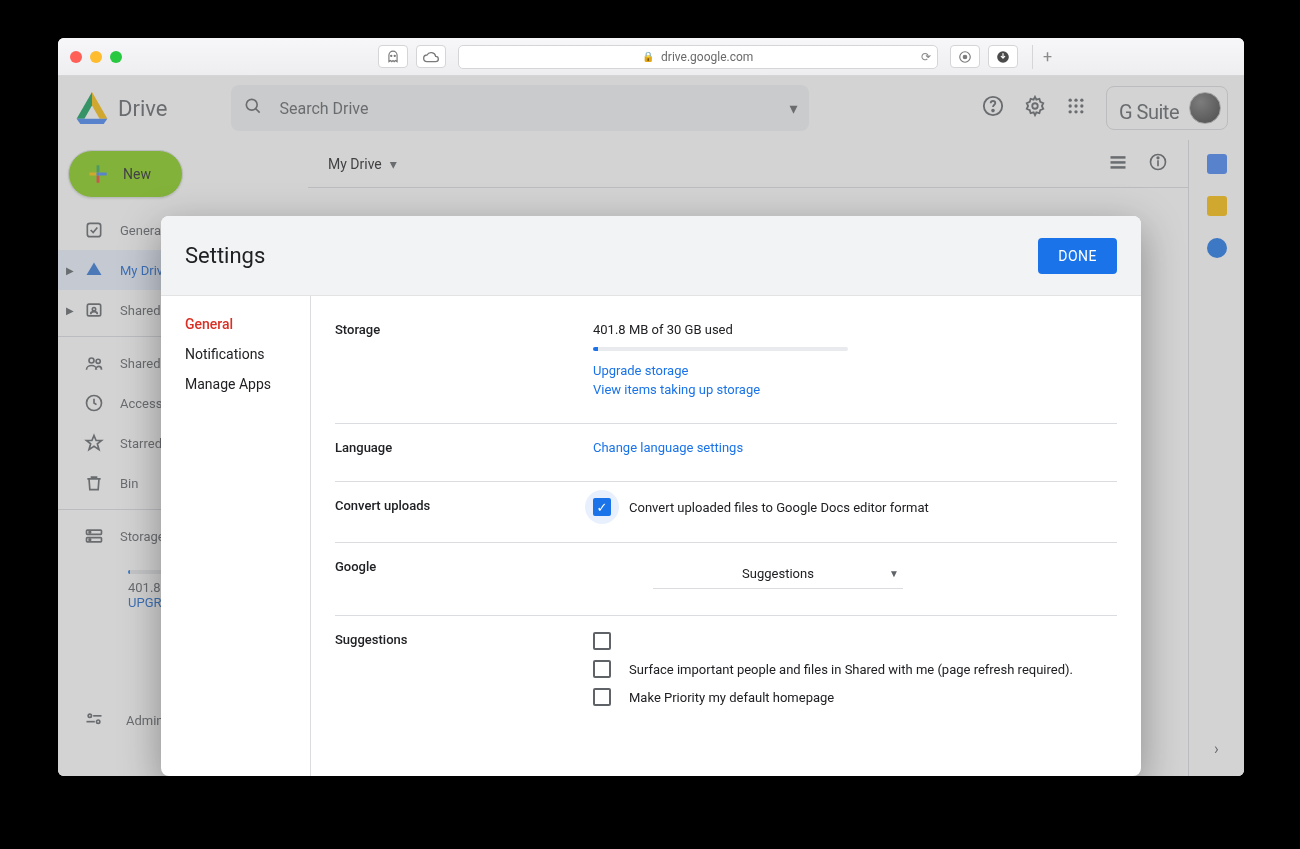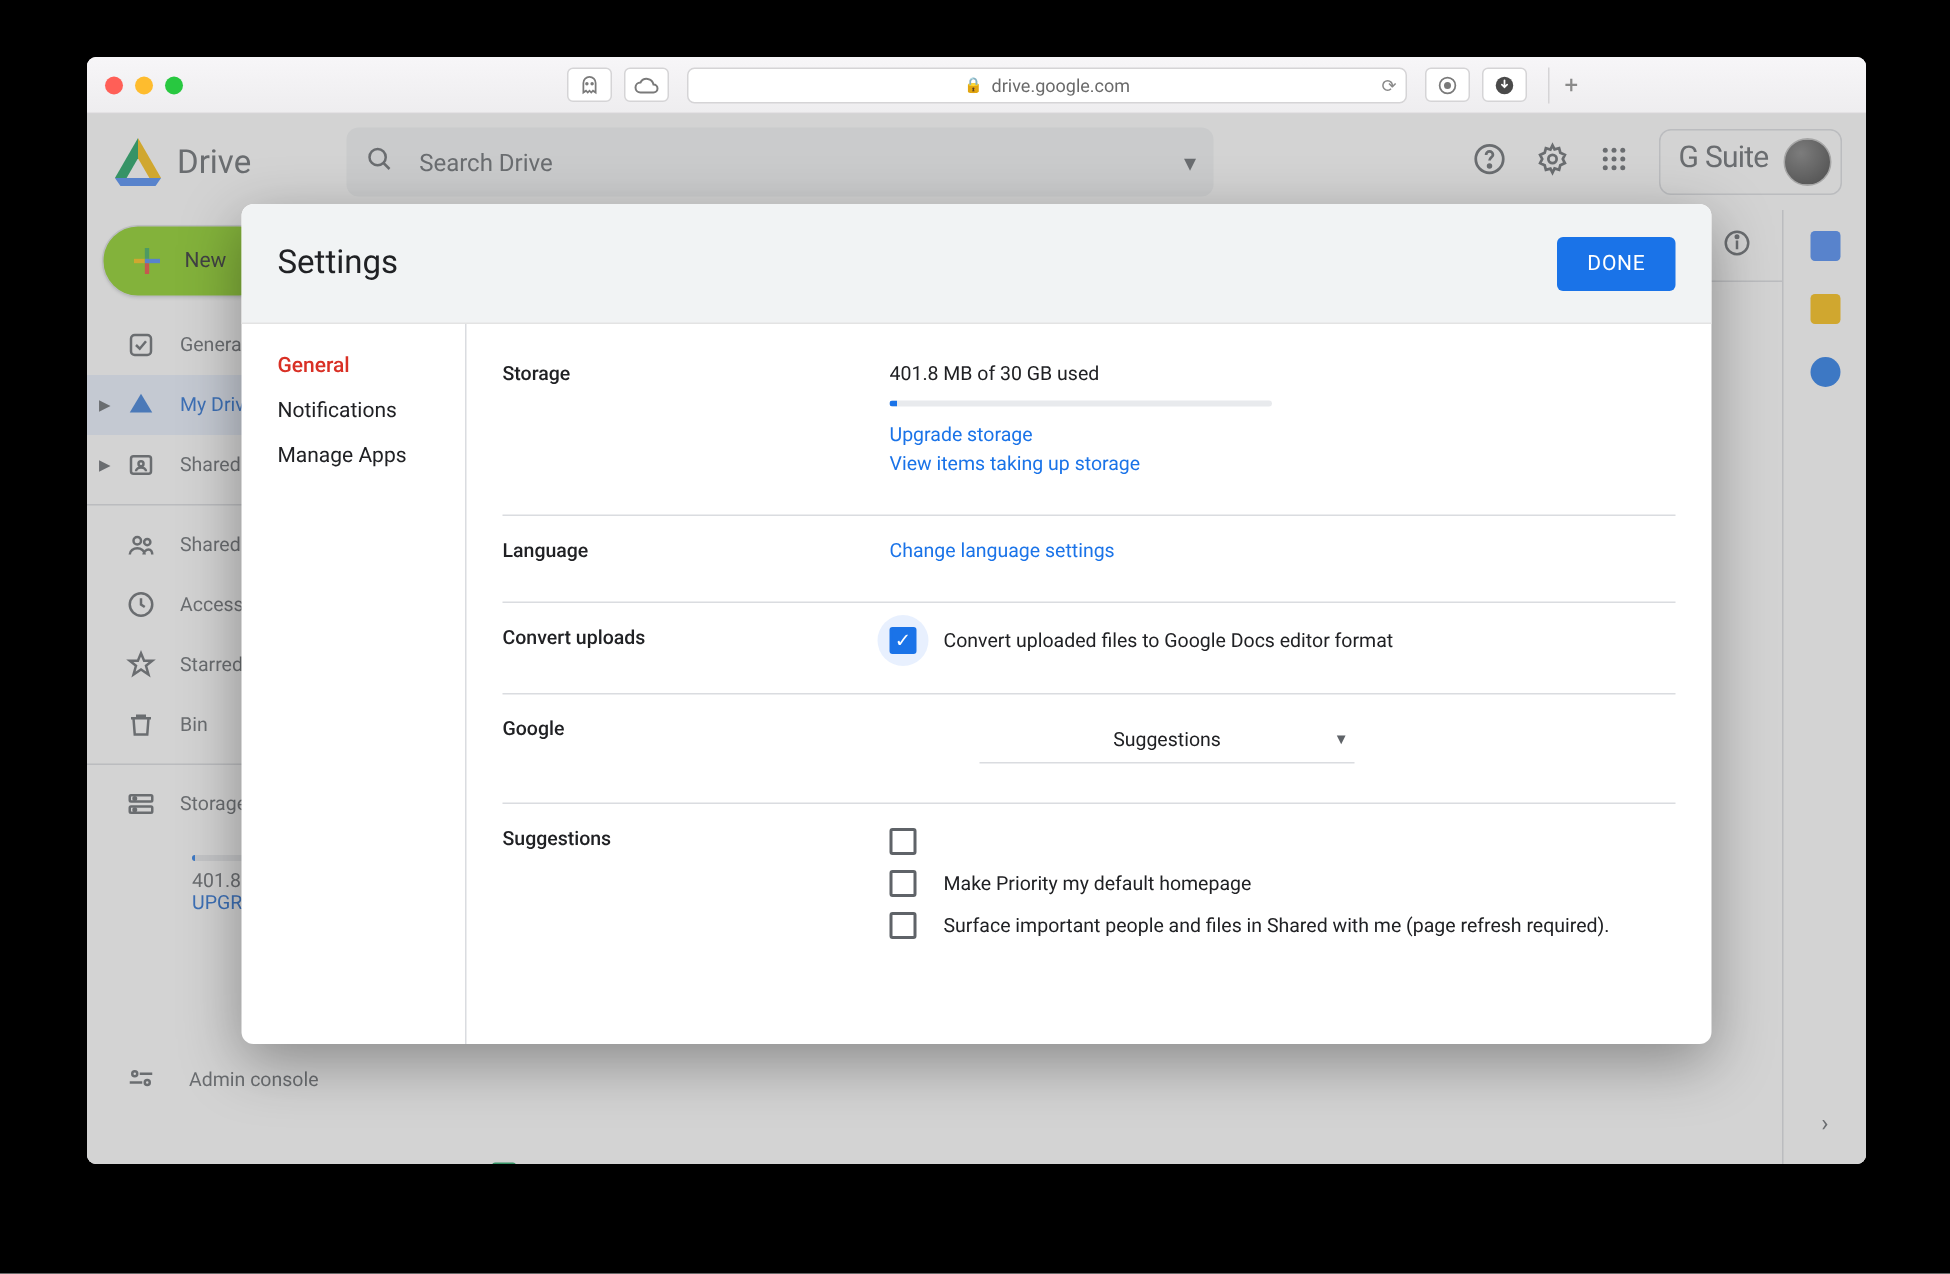--- a/index.html
+++ b/index.html
@@ -39,21 +39,21 @@
   .logo-tri{width:36px;height:32px;position:relative}
   .logo-tri svg{display:block}
   .drive-name{font-size:22px;color:var(--g-grey-700)}
   .searchbox{flex:0 0 578px;height:46px;background:var(--g-grey-100);border-radius:8px;display:flex;align-items:center;padding:0 12px;color:var(--g-grey-700);margin-left:52px}
   .searchbox .sicon{color:var(--g-grey-700);margin-right:14px}
   .searchbox .drop{margin-left:auto;color:var(--g-grey-700)}
   .search-input{border:none;background:transparent;outline:none;font-size:16px;color:var(--g-grey-900);flex:1}
   .search-input::placeholder{color:var(--g-grey-700)}
   .top-actions{margin-left:auto;display:flex;align-items:center;gap:20px}
   .icn{color:var(--g-grey-700)}
-  .gsuite-pill{display:flex;align-items:flex-start;gap:10px;border:1px solid var(--g-grey-300);border-radius:8px;padding:5px 6px 5px 12px;color:var(--g-grey-700);font-size:20px;letter-spacing:-.5px}
+  .gsuite-pill{display:flex;align-items:flex-end;gap:10px;border:1px solid var(--g-grey-300);border-radius:8px;padding:5px 6px 5px 12px;color:var(--g-grey-700);font-size:20px;letter-spacing:-.5px}
   .avatar{width:32px;height:32px;border-radius:50%;background:radial-gradient(circle at 35% 30%,#7a7a7a,#333);border:1px solid #bbb}
 
   .body{flex:1;display:flex;min-height:0}
   .sidebar{width:250px;border-right:none;padding-top:10px}
   .new-btn{margin:0 0 12px 10px;width:115px;height:48px;border:1px solid var(--g-grey-300);border-radius:24px;background:#84cc16;display:flex;align-items:center;gap:12px;padding:0 16px;box-shadow:0 1px 2px rgba(60,64,67,.15);color:var(--g-grey-900);font-size:14px}
   .new-btn .plus svg{display:block}
   .nav{display:flex;flex-direction:column;font-size:13px;color:var(--g-grey-700)}
   .nav-item{height:40px;display:flex;align-items:center;padding:0 0 0 26px;gap:16px;position:relative}
   .nav-item.sel{background:#e8f0fe;color:#1967d2;border-top-right-radius:20px;border-bottom-right-radius:20px}
   .nav-item .chev{position:absolute;left:8px;color:var(--g-grey-700);font-size:10px}
@@ -80,21 +80,21 @@
   .rr-icon{width:20px;height:20px;border-radius:3px}
   .rr-cal{background:#4285f4}
   .rr-keep{background:#fbbc04}
   .rr-tasks{background:#1a73e8;border-radius:50%}
   .rr-expand{margin-top:auto;margin-bottom:18px;color:var(--g-grey-700)}
 
   
   .scrim{position:absolute;inset:0;background:rgba(128,128,128,.35);pointer-events:none}
 
   
-  .dialog-wrap{position:absolute;inset:0;display:flex;align-items:flex-start;justify-content:center;padding-top:60px}
+  .dialog-wrap{position:absolute;inset:0;display:flex;align-items:flex-end;justify-content:center;padding-top:60px}
   .dialog{width:980px;height:560px;background:#fff;border-radius:8px;box-shadow:0 12px 40px rgba(0,0,0,.35);display:flex;flex-direction:column;overflow:hidden}
   .dialog-header{height:80px;background:var(--g-grey-100);display:flex;align-items:center;padding:0 24px;border-bottom:1px solid #e3e3e3}
   .dialog-title{font-size:22px;color:var(--g-grey-900);font-weight:400}
   .done-btn{margin-left:auto;background:var(--g-blue);color:#fff;border:none;border-radius:4px;height:36px;padding:0 20px;font-size:14px;letter-spacing:.5px;cursor:pointer}
 
   .dialog-body{flex:1;display:flex;min-height:0}
   .dialog-nav{width:150px;border-right:1px solid var(--g-grey-300);padding:20px 0 0 24px;font-size:14px;display:flex;flex-direction:column;gap:14px;color:var(--g-grey-900)}
   .dialog-nav .dn-item.active{color:var(--g-red);font-weight:500}
   .dn-item{cursor:pointer}
 
@@ -420,25 +420,25 @@
             </div>
 
             <div class="section" style="border-bottom:none">
               <div class="sec-label">Suggestions</div>
               <div class="sec-body sug-list">
                 <div class="chk-row">
                   <span class="chk"></span>
                 </div>
                 <div class="chk-row">
                   <span class="chk"></span>
-                  <span>Make Priority my default homepage</span>
+                  <span>Surface important people and files in Shared with me (page refresh required).</span>
                 </div>
                 <div class="chk-row">
                   <span class="chk"></span>
-                  <span>Surface important people and files in Shared with me (page refresh required).</span>
+                  <span>Make Priority my default homepage</span>
                 </div>
               </div>
             </div>
 
           </div>
         </div>
       </div>
     </div>
 
   </div>

